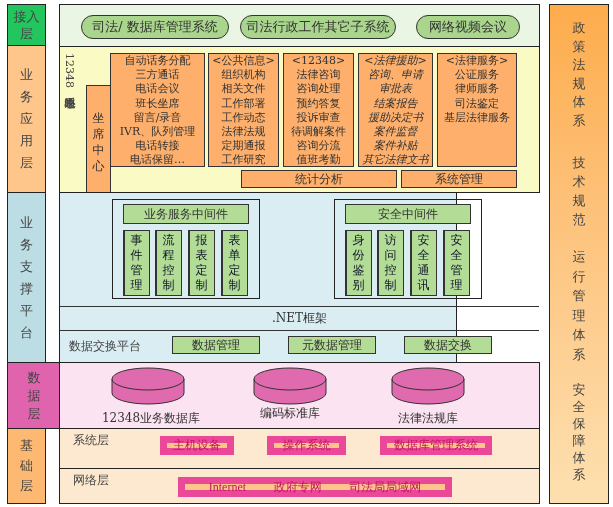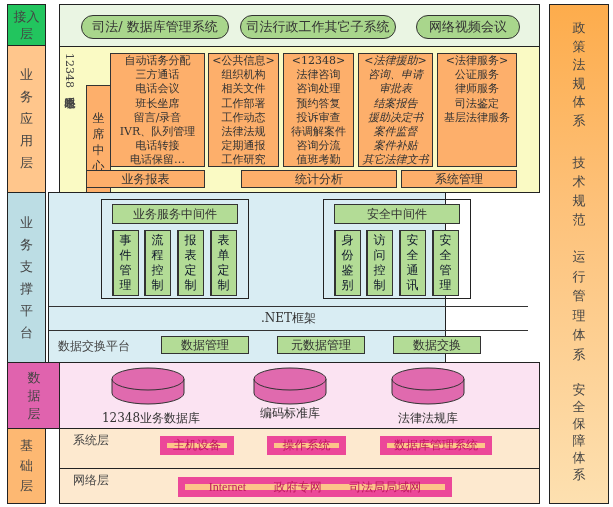--- a/index.html
+++ b/index.html
@@ -101,32 +101,29 @@
     <div>其它法律文书</div>
   </div>
   <div class="obox" style="left:377px;top:6px;width:80px;height:114px;">
     <div>&lt;法律服务&gt;</div>
     <div>公证服务</div>
     <div>律师服务</div>
     <div>司法鉴定</div>
     <div>基层法律服务</div>
   </div>
 
-  <div class="obar" style="left:26px;top:123px;width:119px;height:18px;">
-    <span>业务报表</span>
-  </div>
   <div class="obar" style="left:181px;top:123px;width:156px;height:18px;">
     <span>统计分析</span>
   </div>
   <div class="obar" style="left:341px;top:123px;width:116px;height:18px;">
     <span>系统管理</span>
   </div>
 </div>
 
-<div class="abs main-box" style="left:48px;top:192px;width:398px;height:171px;background:#d9edf3;">
+<div class="abs main-box" style="left:59px;top:192px;width:398px;height:171px;background:#d9edf3;">
 
   <div class="frame" style="left:52px;top:6px;width:148px;height:100px;">
     <div class="gbar" style="left:10px;top:4px;width:126px;height:20px;">
       <span>业务服务中间件</span>
     </div>
     <div class="gcol vtext" style="left:10px;top:30px;width:27px;height:66px;">
       <span style="width:13px;line-height:15px;">事件管理</span>
     </div>
     <div class="gcol vtext" style="left:42px;top:30px;width:27px;height:66px;">
       <span style="width:13px;line-height:15px;">流程控制</span>

